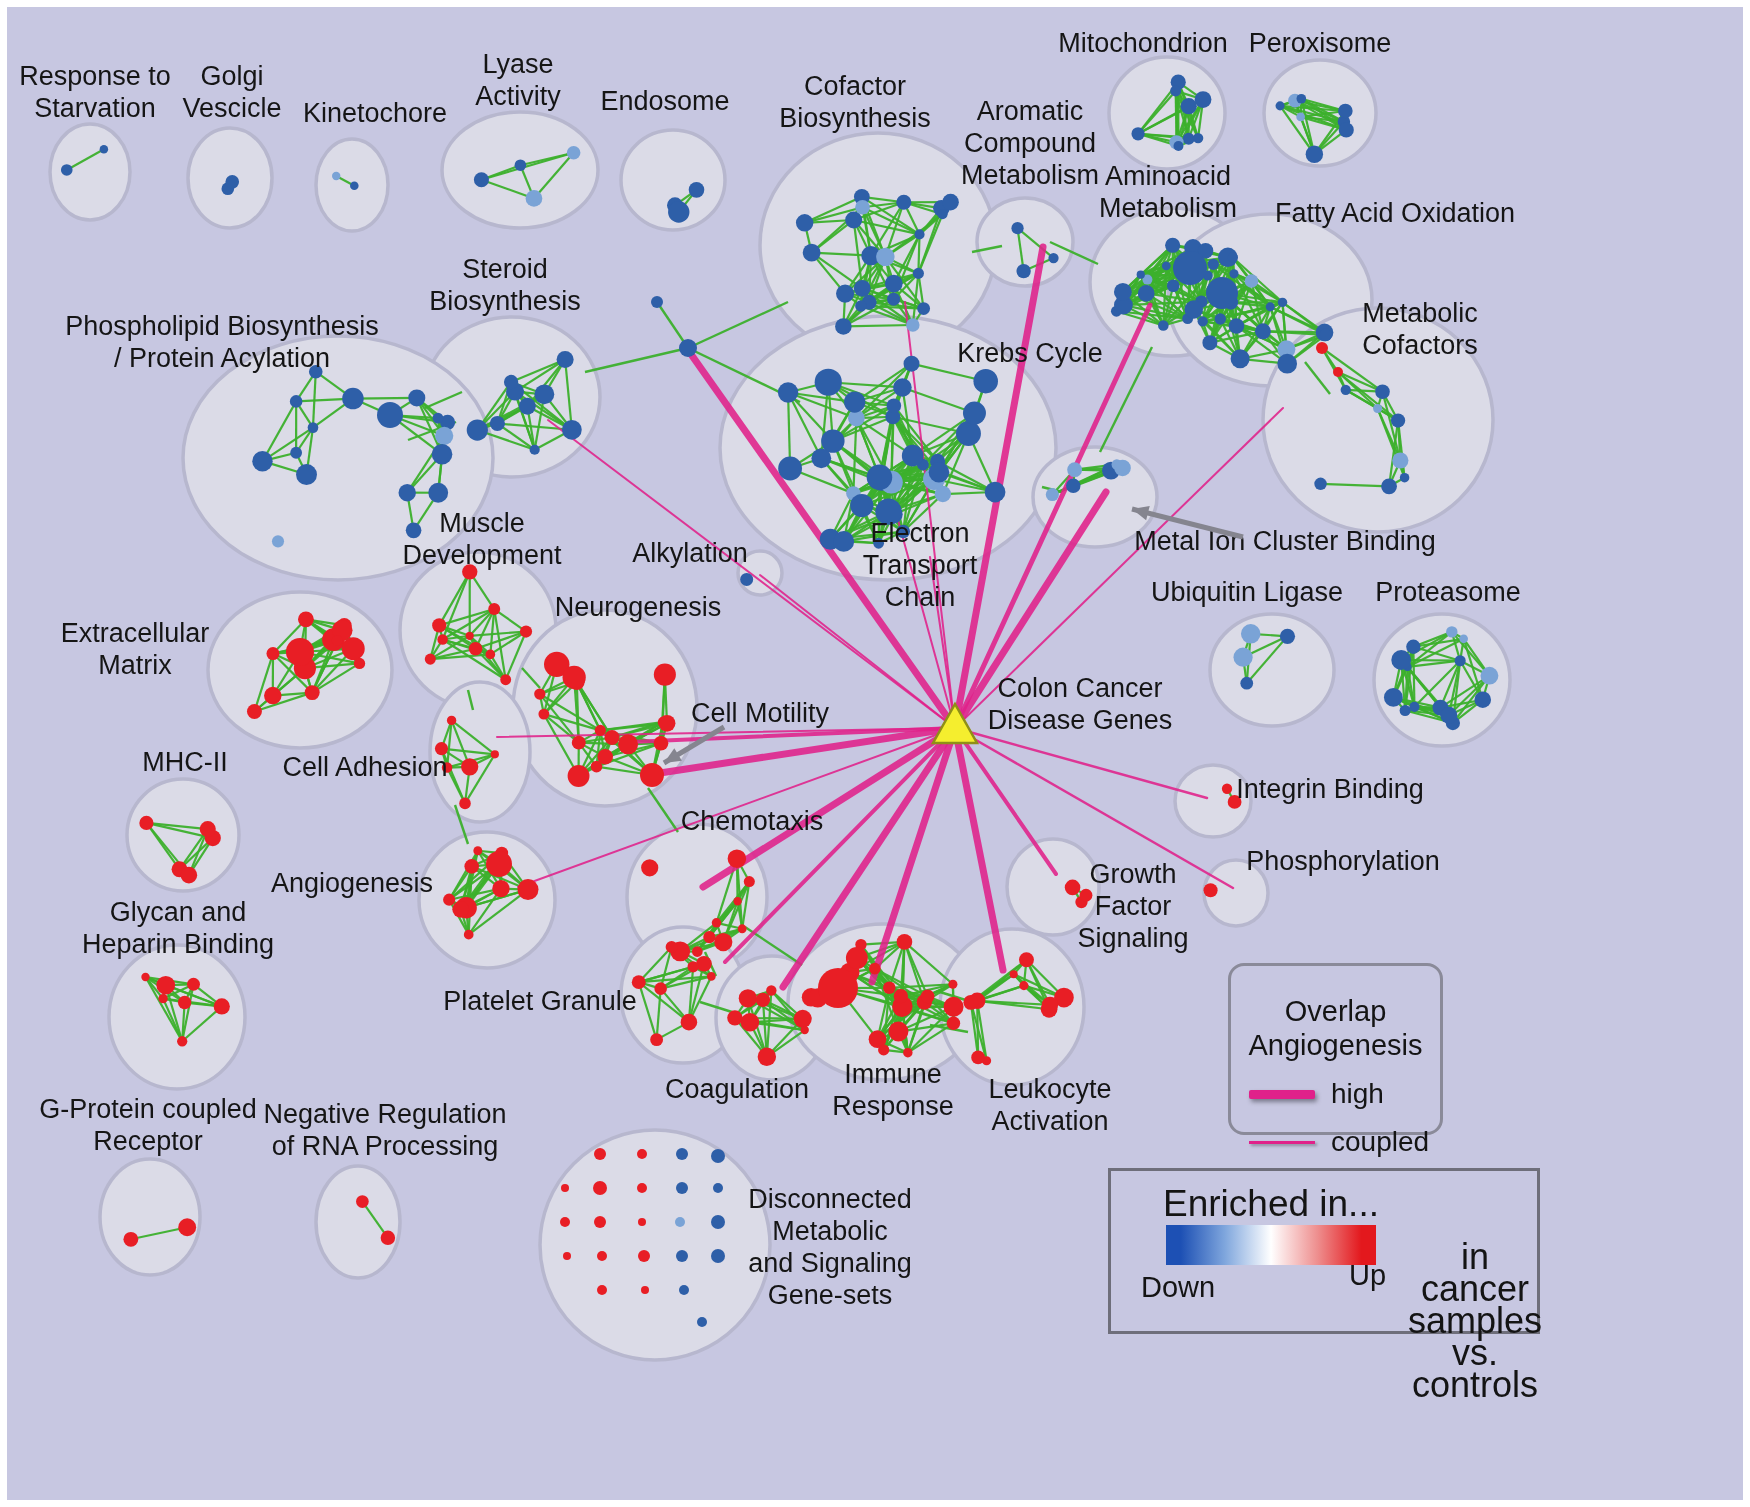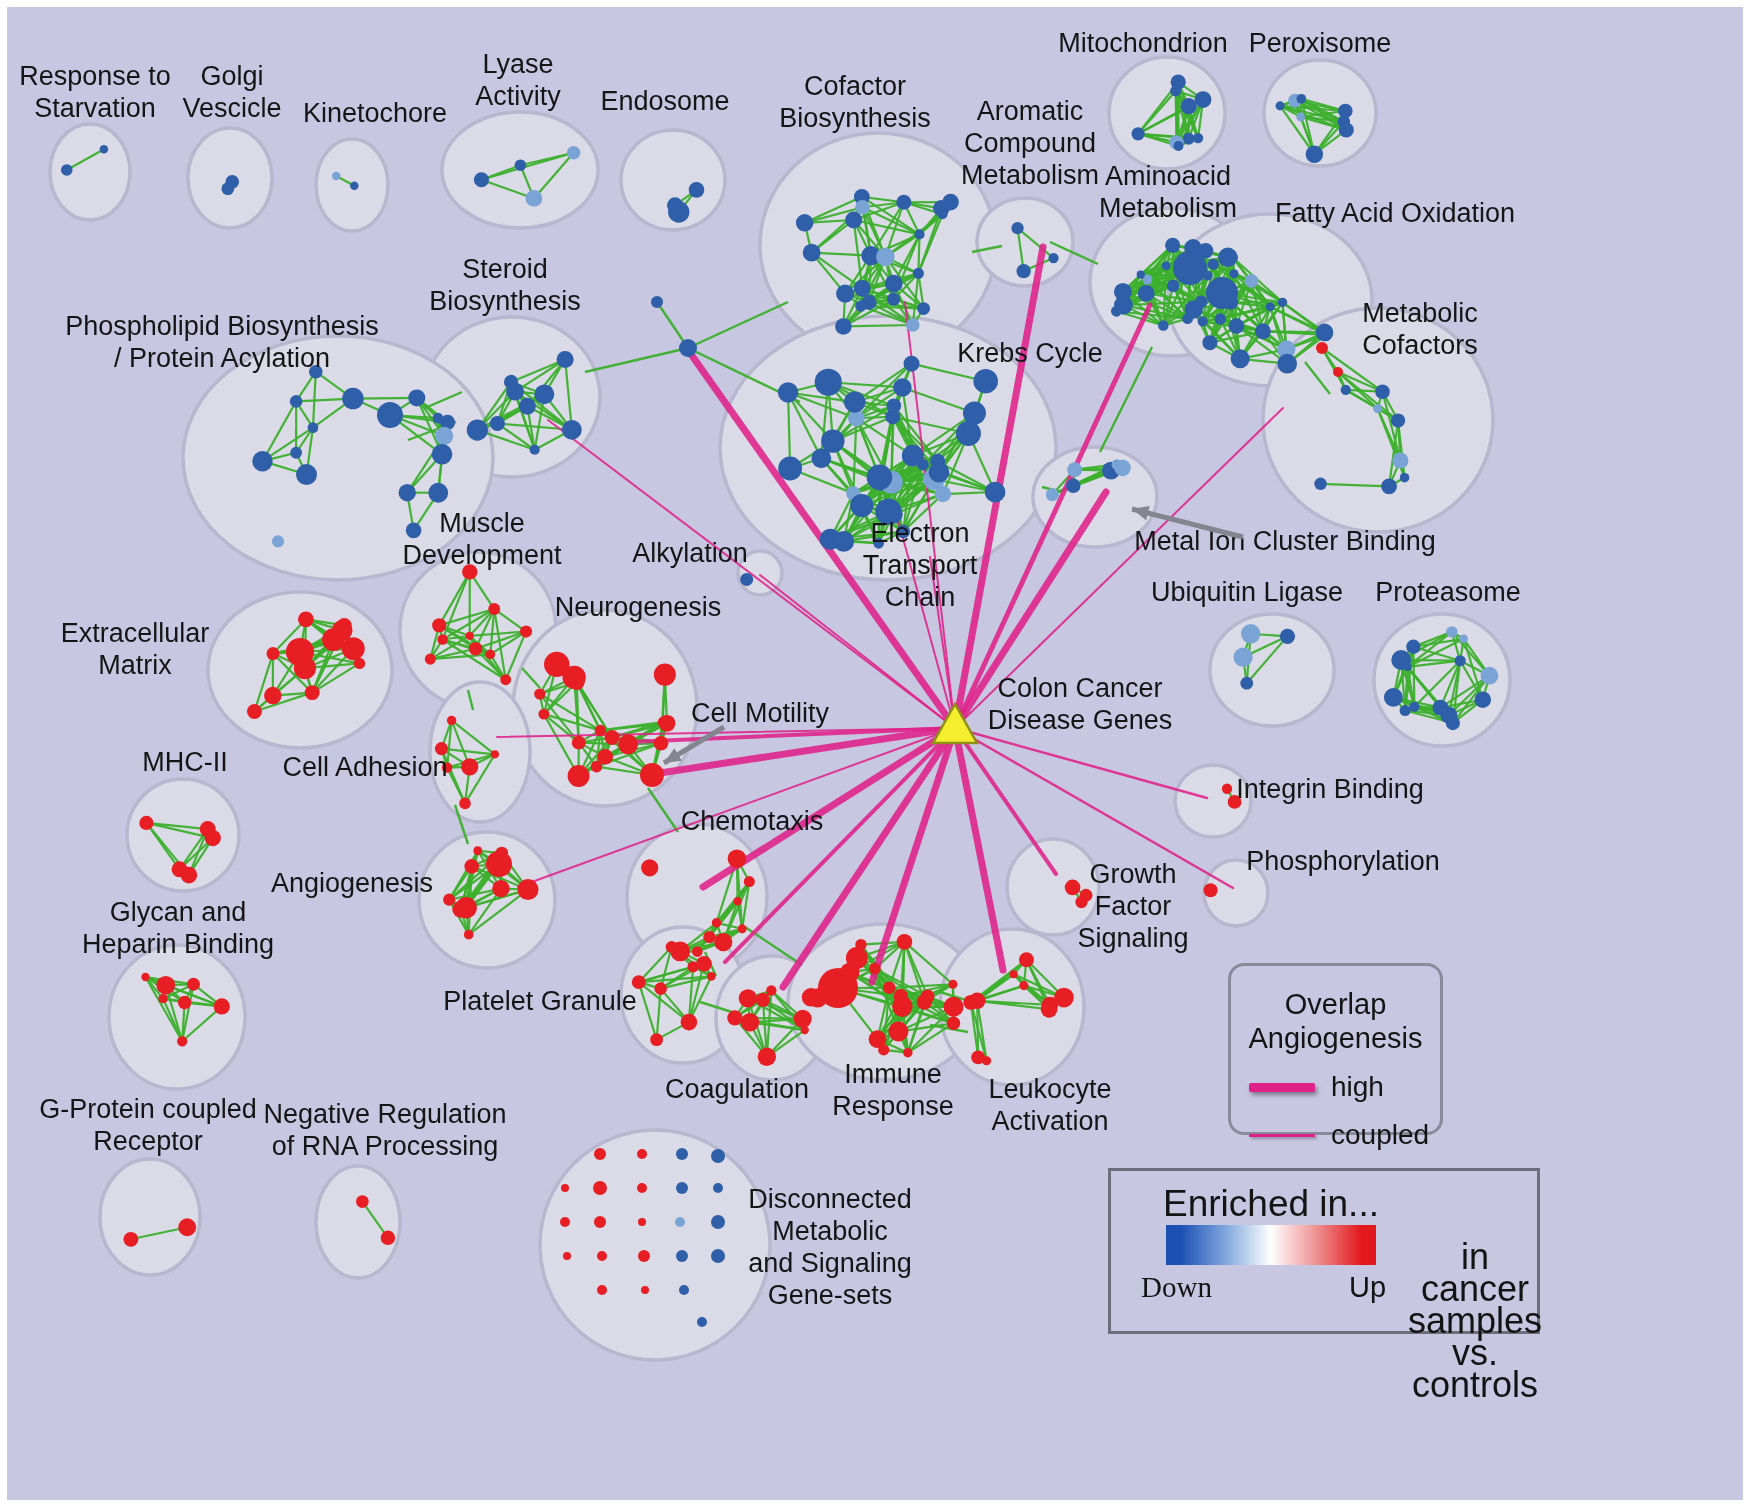--- a/index.html
+++ b/index.html
@@ -6,33 +6,33 @@
   * { margin:0; padding:0; box-sizing:border-box; }
   html,body { width:1750px; height:1507px; background:#ffffff; overflow:hidden;
               font-family:"Liberation Sans", sans-serif; }
   .stage { position:relative; width:1750px; height:1507px; background:#ffffff; }
   .canvas-bg { position:absolute; left:7px; top:7px; width:1736px; height:1493px; background:#c7c7e1; }
   svg#net { position:absolute; left:0; top:0; }
 
   .legend { position:absolute; color:#141414; background:#c7c7e1; }
   .legend-overlap { left:1228px; top:963px; width:215px; height:172px;
                     border:3px solid #8a8a99; border-radius:16px; }
-  .ov-title { padding-top:21px; text-align:center; font-size:29px; line-height:34px; }
+  .ov-title { padding-top:28px; text-align:center; font-size:29px; line-height:34px; }
   .ov-row { display:flex; align-items:center; margin:16px 16px 0 18px; gap:16px; font-size:28px; }
   .line-high { width:66px; height:9px; background:#e0218a; border-radius:2px;
                box-shadow:2px 3px 4px rgba(50,50,60,.5); flex:0 0 auto; }
   .line-mod  { width:66px; height:3px; background:#e0218a;
                box-shadow:2px 2px 3px rgba(50,50,60,.4); flex:0 0 auto; }
 
   .legend-enrich { left:1108px; top:1168px; width:432px; height:166px; border:3px solid #6e6e7a; }
   .en-title { position:absolute; left:0; top:12px; width:320px; text-align:center; font-size:37px; }
   .en-bar { position:absolute; left:55px; top:54px; width:210px; height:40px;
             background:linear-gradient(to right,#1d50b4 0%,#1d50b4 7%,#7fa6dd 28%,#ffffff 50%,#ee8f8f 72%,#e3181d 93%,#e3181d 100%); }
-  .en-down { position:absolute; left:30px; top:100px; font-size:29px;font-family:Liberation Serif, serif; }
-  .en-up   { position:absolute; left:238px; top:100px; font-size:29px; }
+  .en-down { position:absolute; left:30px; top:100px; font-size:29px; }
+  .en-up   { position:absolute; left:238px; top:88px; font-size:29px; }
   .en-note { position:absolute; left:296px; top:38px; width:136px; text-align:center;
              font-size:36px; line-height:32px;margin-top:32px; }
 </style>
 </head>
 <body>
 
 <div class="stage">
   <div class="canvas-bg"></div>
 
   <svg id="net" width="1750" height="1507" viewBox="0 0 1750 1507">

